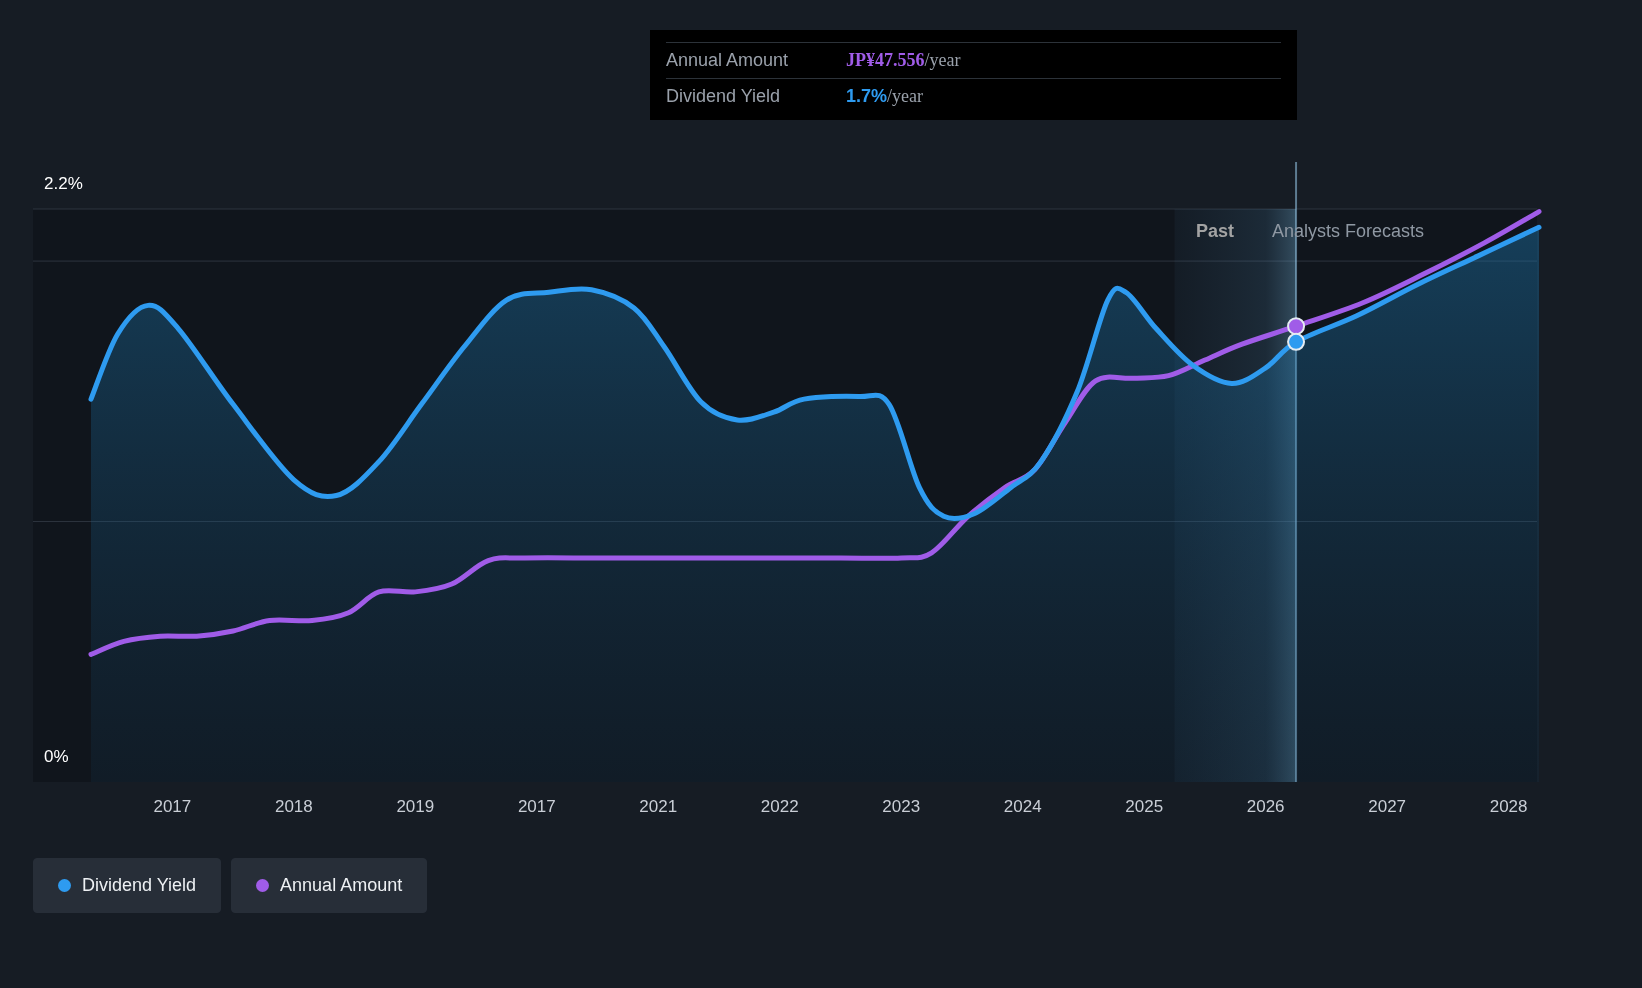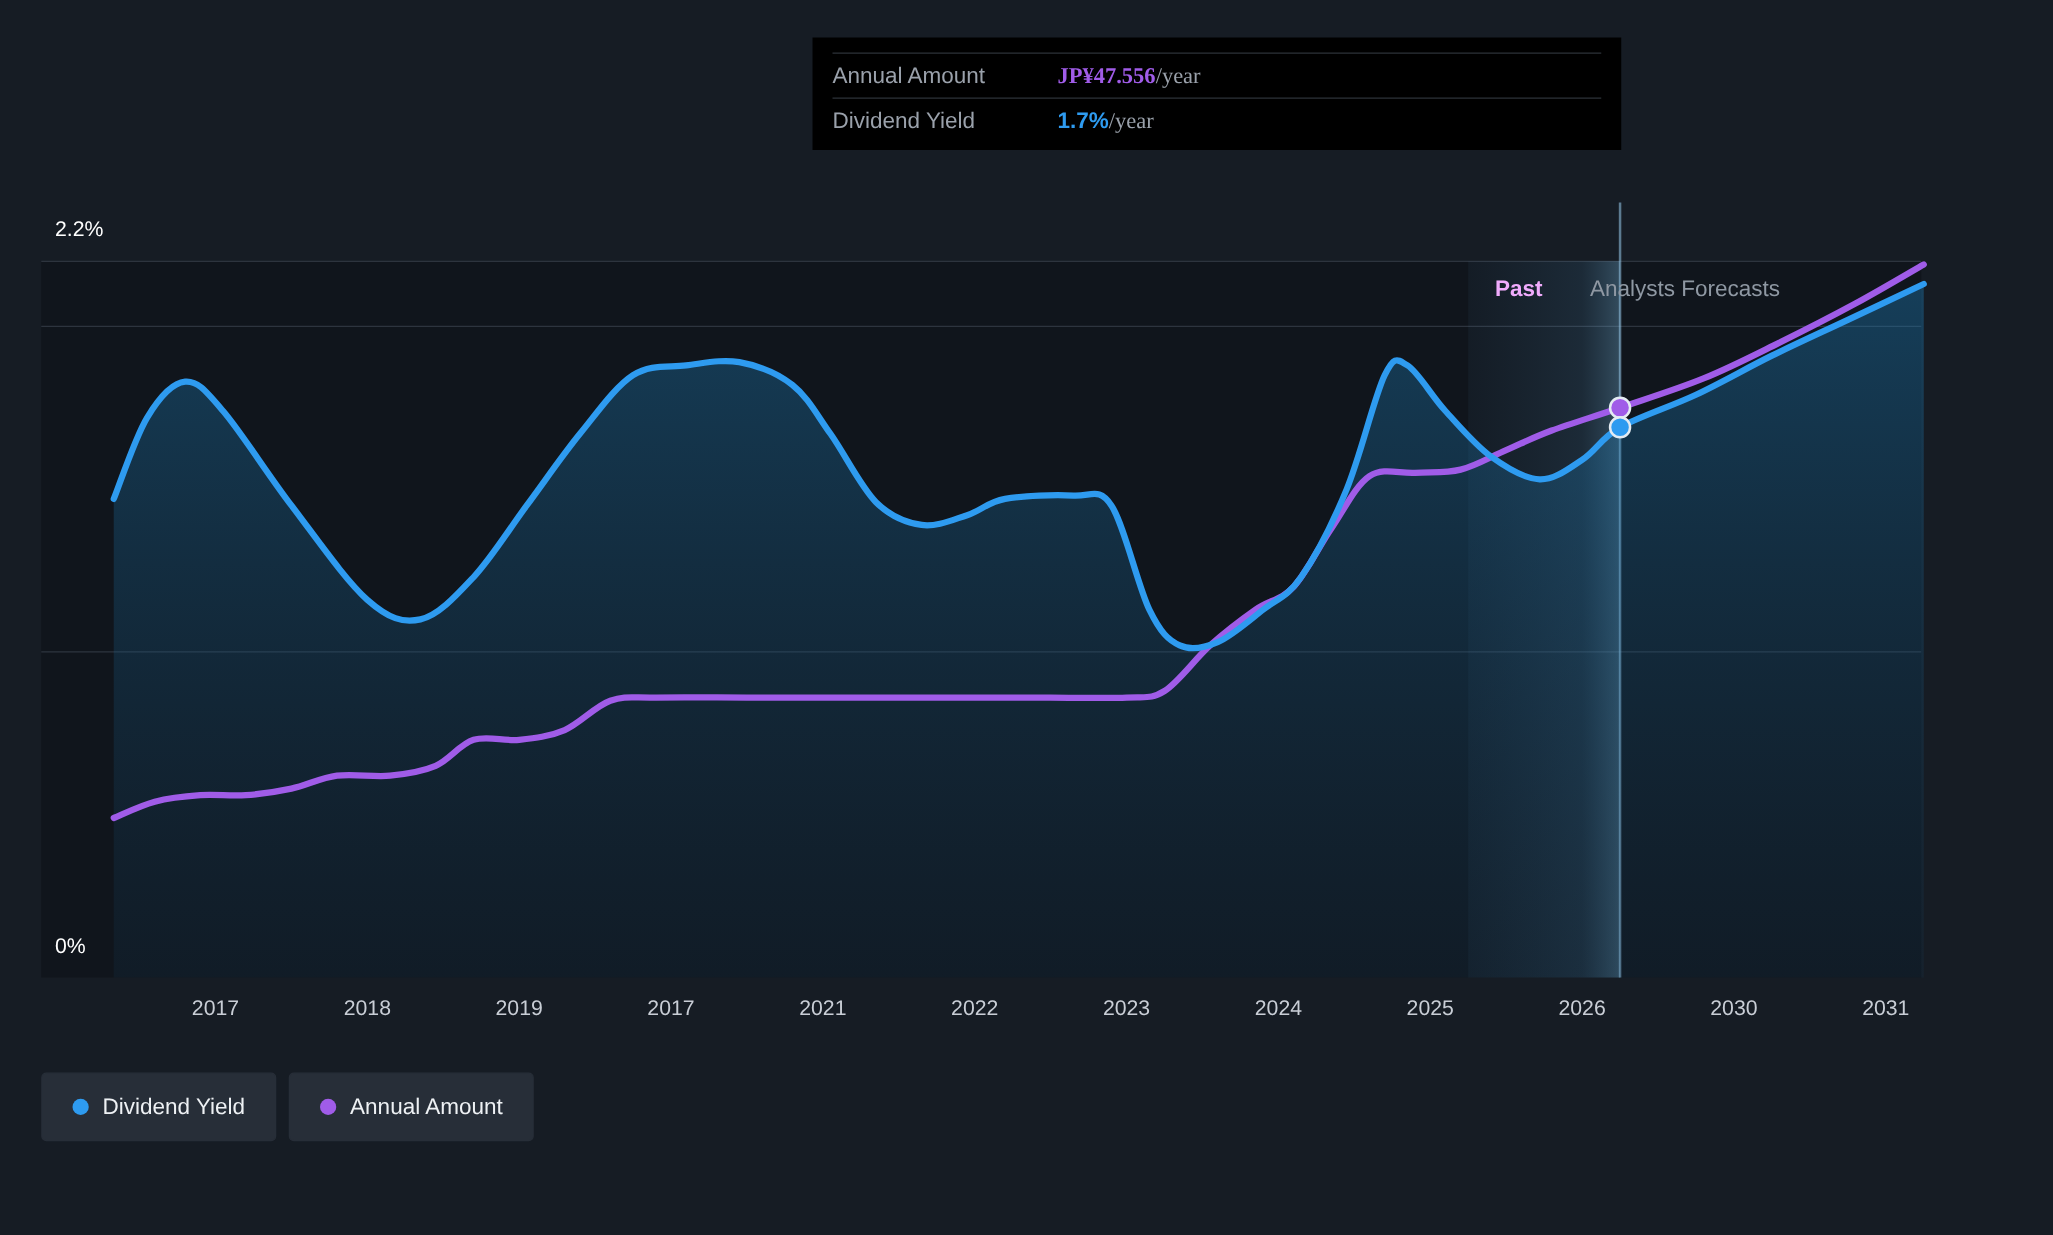--- a/index.html
+++ b/index.html
@@ -8,21 +8,21 @@
     background:#161c24;
     font-family:"Liberation Sans", sans-serif;
     -webkit-font-smoothing:antialiased;
   }
   #chart-svg{position:absolute;left:0;top:0;}
   .y-label{position:absolute;color:#ffffff;font-size:17px;font-weight:500;}
   .y-label.top{left:44px;top:174px;}
   .y-label.bottom{left:44px;top:747px;}
   .x-tick{position:absolute;top:797px;transform:translateX(-50%);color:#c9ced6;font-size:17px;}
   .region-label{position:absolute;top:221px;font-size:18px;}
-  .region-label.past{left:1196px;color:#f0abfc;font-weight:700;}
+  .region-label.past{left:1196px;color:#a3a3a3;font-weight:700;}
   .region-label.forecast{left:1272px;color:#8f98a3;}
   .tooltip{
     position:absolute;left:650px;top:30px;width:647px;box-sizing:border-box;
     background:#000000;padding:12px 16px 6px 16px;z-index:5;
   }
   .tt-title{color:#ffffff;font-size:18px;font-weight:700;padding:4px 0 10px 0;}
   .tt-row{display:flex;align-items:center;border-top:1px solid #2c3239;padding:7px 0;}
   .tt-label{color:#9aa1ab;font-size:18px;width:180px;flex:0 0 180px;}
   .tt-value{font-size:18px;font-weight:600;}
   .tt-suffix{color:#9aa1ab;font-size:18px;font-family:Liberation Serif, serif;}
@@ -71,22 +71,22 @@
       <span class="x-tick" style="left: 172.389px;">2017</span>
       <span class="x-tick" style="left: 293.866px;">2018</span>
       <span class="x-tick" style="left: 415.342px;">2019</span>
       <span class="x-tick" style="left: 536.819px;">2017</span>
       <span class="x-tick" style="left: 658.295px;">2021</span>
       <span class="x-tick" style="left: 779.772px;">2022</span>
       <span class="x-tick" style="left: 901.248px;">2023</span>
       <span class="x-tick" style="left: 1022.72px;">2024</span>
       <span class="x-tick" style="left: 1144.2px;">2025</span>
       <span class="x-tick" style="left: 1265.68px;">2026</span>
-      <span class="x-tick" style="left: 1387.15px;">2030</span>
-      <span class="x-tick" style="left: 1508.63px;">2031</span>
+      <span class="x-tick" style="left: 1387.15px;">2027</span>
+      <span class="x-tick" style="left: 1508.63px;">2028</span>
     </div>
 
   <div class="region-label past">Past</div>
   <div class="region-label forecast">Analysts Forecasts</div>
 
   <div class="tooltip">
     <div class="tt-row">
       <span class="tt-label">Annual Amount</span>
       <span>
         <span class="tt-value" style="color: rgb(160, 92, 232); font-family: Liberation Serif, serif;">JP¥47.556</span><span class="tt-suffix">/year</span>

